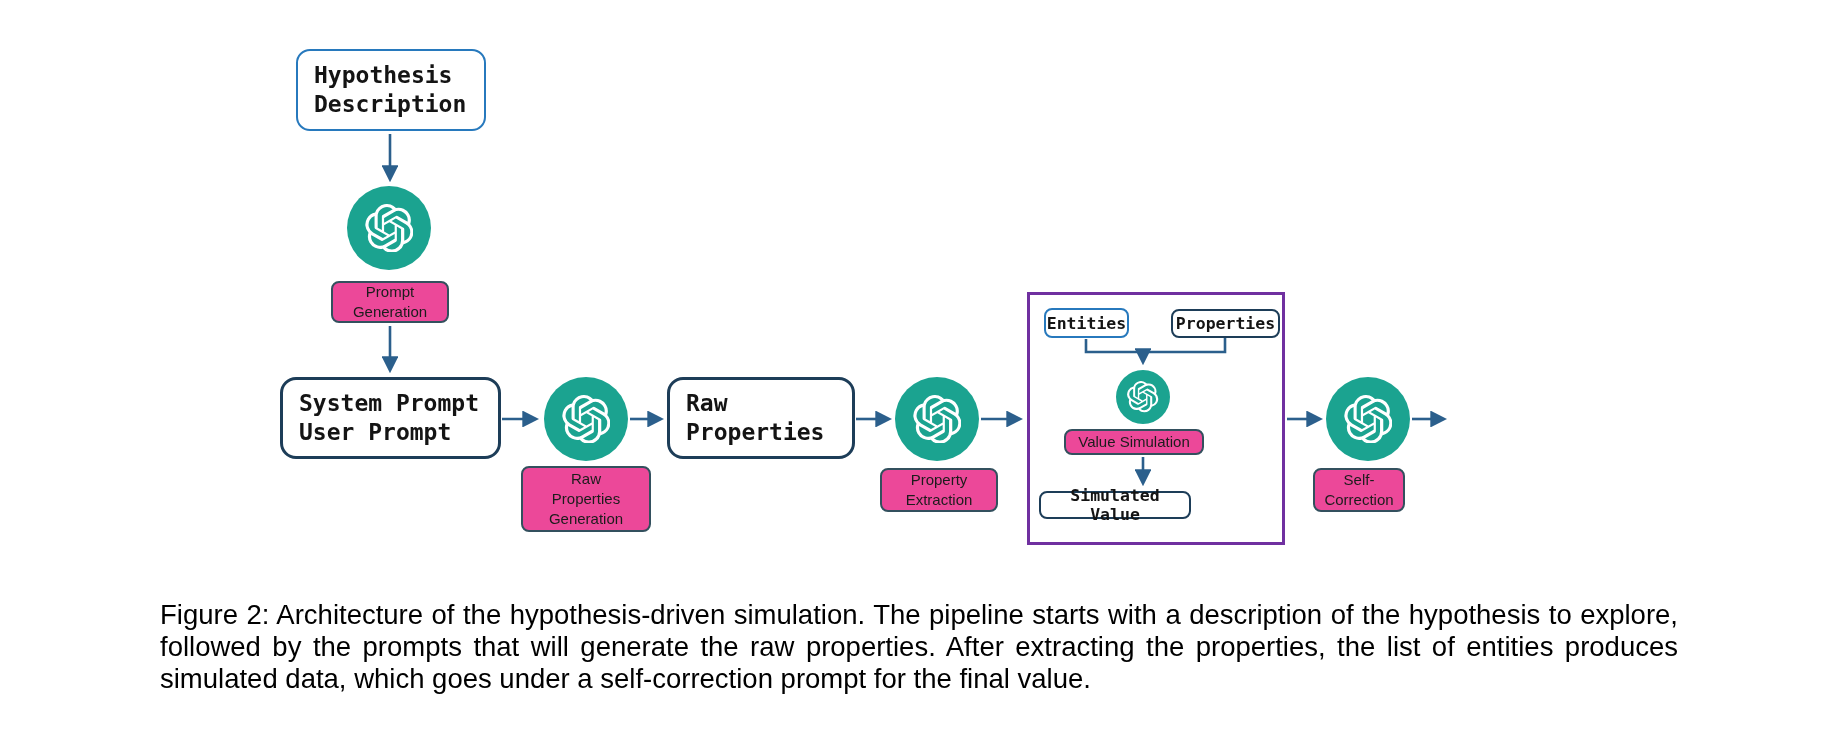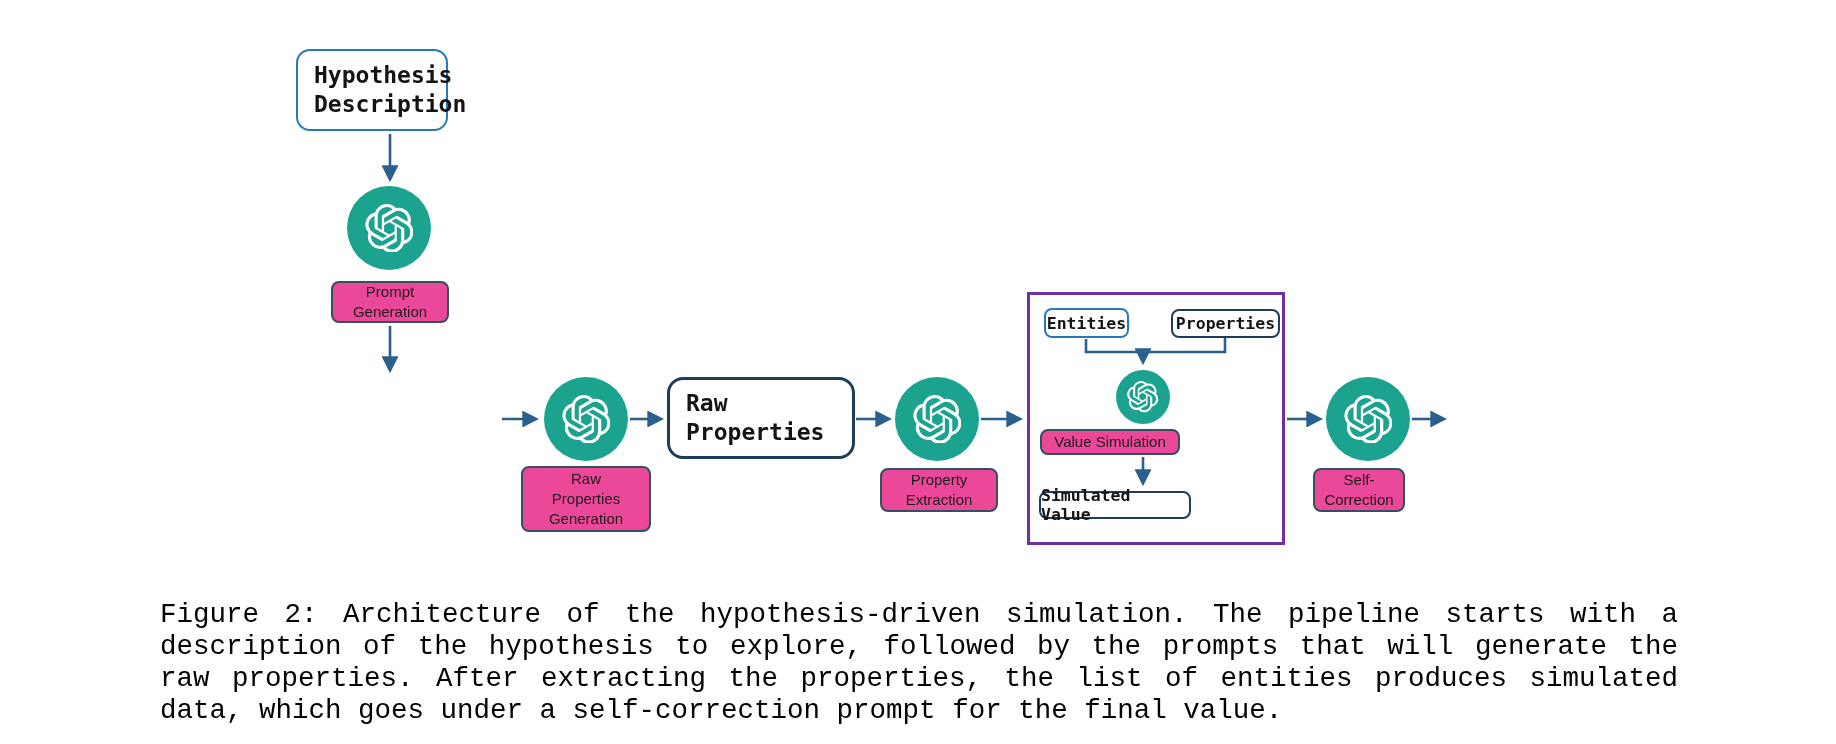--- a/index.html
+++ b/index.html
@@ -27,21 +27,21 @@
     color: #141414;
     white-space: pre-line;
   }
   .node.big { font-size: 23px; line-height: 1.28; padding-left: 16px; }
   .node.blue { border-color: #2779bd; border-width: 2.5px; }
   .node.small {
     font-size: 16.5px;
     border-width: 2.5px;
     border-radius: 8px;
     align-items: center;
-    text-align: left;
+    text-align: center;
     justify-content: center;
   }
 
   
   .tag {
     position: absolute;
     box-sizing: border-box;
     background: #ec4899;
     border: 2.5px solid #33505e;
     border-radius: 8px;
@@ -72,21 +72,21 @@
     box-sizing: border-box;
     border: 3px solid #7030a0;
     background: transparent;
   }
 
   .caption {
     position: absolute;
     left: 160px;
     top: 599px;
     width: 1518px;
-    font-family: Liberation Mono, monospace;
+    font-family: Liberation Sans, sans-serif;
     font-size: 27.5px;
     line-height: 1.16;
     color: #000000;
     text-align: justify;
   }
 </style>
 </head>
 <body>
 
 <div class="canvas">
@@ -111,32 +111,34 @@
       <path d="M856 419 L888 419" marker-end="url(#arr)"></path>
       <path d="M981 419 L1019 419" marker-end="url(#arr)"></path>
       <path d="M1287 419 L1319 419" marker-end="url(#arr)"></path>
       <path d="M1412 419 L1443 419" marker-end="url(#arr)"></path>
       <path d="M1086 339 L1086 352 L1225 352 L1225 338"></path>
       <path d="M1143 352 L1143 361" marker-end="url(#arr)"></path>
       <path d="M1143 457 L1143 482" marker-end="url(#arr)"></path>
     </g>
   </svg>
 
-  <div class="node big blue" style="left:296px; top:49px; width:152px; height:82px; border-radius:14px;">Hypothesis
+  <div class="node big blue" style="left:296px; top:49px; width:190px; height:82px; border-radius:14px;">Hypothesis
 Description</div>
 
   <div class="llm" style="left:347px; top:186px; width:84px; height:84px;">
     <svg viewBox="0 0 24 24">
         <use href="#oai"></use>
       </svg>
   </div>
 
   <div class="tag" style="left:331px; top:281px; width:118px; height:42px;">Prompt
 Generation</div>
 
+  <div class="node big" style="left:280px; top:377px; width:221px; height:82px;">System Prompt
+User Prompt</div>
 
   <div class="llm" style="left:544px; top:377px; width:84px; height:84px;">
     <svg viewBox="0 0 24 24">
         <use href="#oai"></use>
       </svg>
   </div>
 
   <div class="tag" style="left:521px; top:466px; width:130px; height:66px;">Raw
 Properties
 Generation</div>
@@ -158,21 +160,21 @@
   <div class="node small blue" style="left:1044px; top:308px; width:85px; height:30px;">Entities</div>
 
   <div class="node small" style="left:1171px; top:309px; width:109px; height:29px;">Properties</div>
 
   <div class="llm" style="left:1116px; top:370px; width:54px; height:54px;">
     <svg viewBox="0 0 24 24">
         <use href="#oai"></use>
       </svg>
   </div>
 
-  <div class="tag" style="left:1040px; top:429px; width:140px; height:26px;">Value Simulation</div>
+  <div class="tag" style="left:1064px; top:429px; width:140px; height:26px;">Value Simulation</div>
 
   <div class="node small" style="left:1039px; top:491px; width:152px; height:28px;">Simulated Value</div>
 
   <div class="llm" style="left:1326px; top:377px; width:84px; height:84px;">
     <svg viewBox="0 0 24 24">
         <use href="#oai"></use>
       </svg>
   </div>
 
   <div class="tag" style="left:1313px; top:468px; width:92px; height:44px;">Self-

